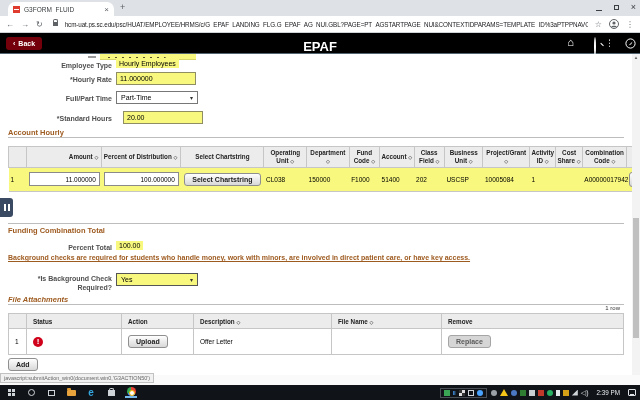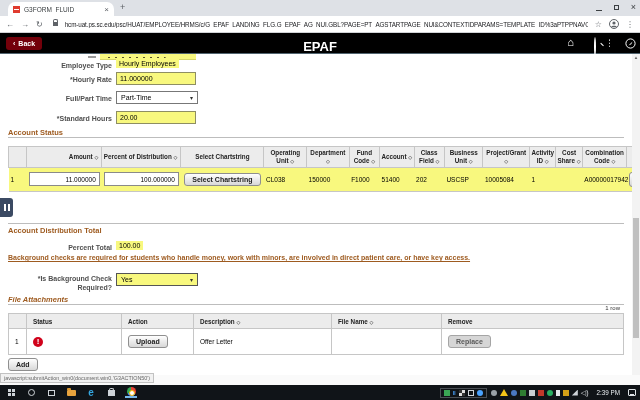--- a/index.html
+++ b/index.html
@@ -199,23 +199,23 @@
   <div class="lbl" style="top:21px;">*Hourly Rate</div>
   <input class="inp" style="top: 18px;" value="11.000000">
 
   <div class="lbl" style="top:40px;">Full/Part Time</div>
   <div class="sel" style="top:37px;">
     <span>Part-Time</span>
     <span class="car">▾</span>
   </div>
 
   <div class="lbl" style="top:60px;">*Standard Hours</div>
-  <input class="inp" style="top: 57px;" value="20.00">
-
-  <div class="sec-title" style="top:74px;">Account Status</div>
+  <input class="inp" style="top: 57px; margin-left: 7px;" value="20.00">
+
+  <div class="sec-title" style="top:74px;">Account Hourly</div>
   <div class="rule" style="top:83px;"></div>
 
   <div class="af-wrap">
     <table class="af-table">
       <colgroup>
         <col style="width:18px">
           <col style="width:74px">
           <col style="width:78px">
           <col style="width:82px">
         <col style="width:42px">
@@ -263,21 +263,21 @@
         <td>1</td>
         <td></td>
         <td>A00000017942</td>
         <td><button class="btn plus-btn">+</button></td>
       </tr>
     </tbody>
       </table>
   </div>
 
   <div class="rule" style="top:169px;"></div>
-  <div class="sec-title" style="top:172px;">Account Distribution Total</div>
+  <div class="sec-title" style="top:172px;">Funding Combination Total</div>
 
   <div class="lbl" style="top:189px;">Percent Total</div>
   <span class="val hl" style="top:187px;">100.00</span>
 
   <div class="sec-title" style="top:200px; text-decoration:underline; font-size:7px; white-space:normal; width:610px;">Background checks are required for students who handle money, work with minors, are involved in direct patient care, or have key access.</div>
 
   <div class="lbl" style="top:220px;">*Is Background Check Required?</div>
   <div class="sel" style="top:219px; background:#f8f87e; border-color:#555;">
     <span>Yes</span>
     <span class="car">▾</span>

